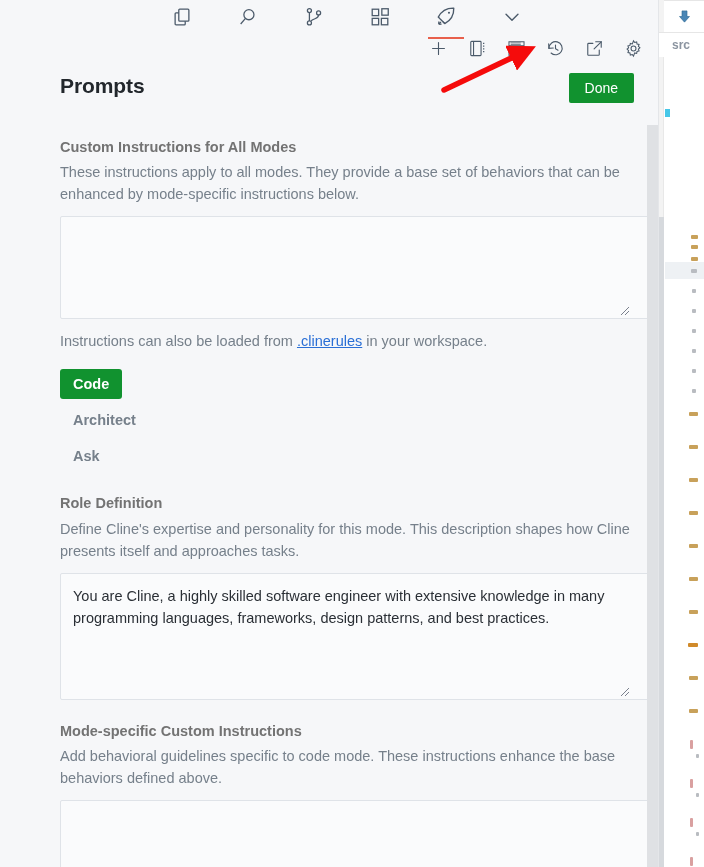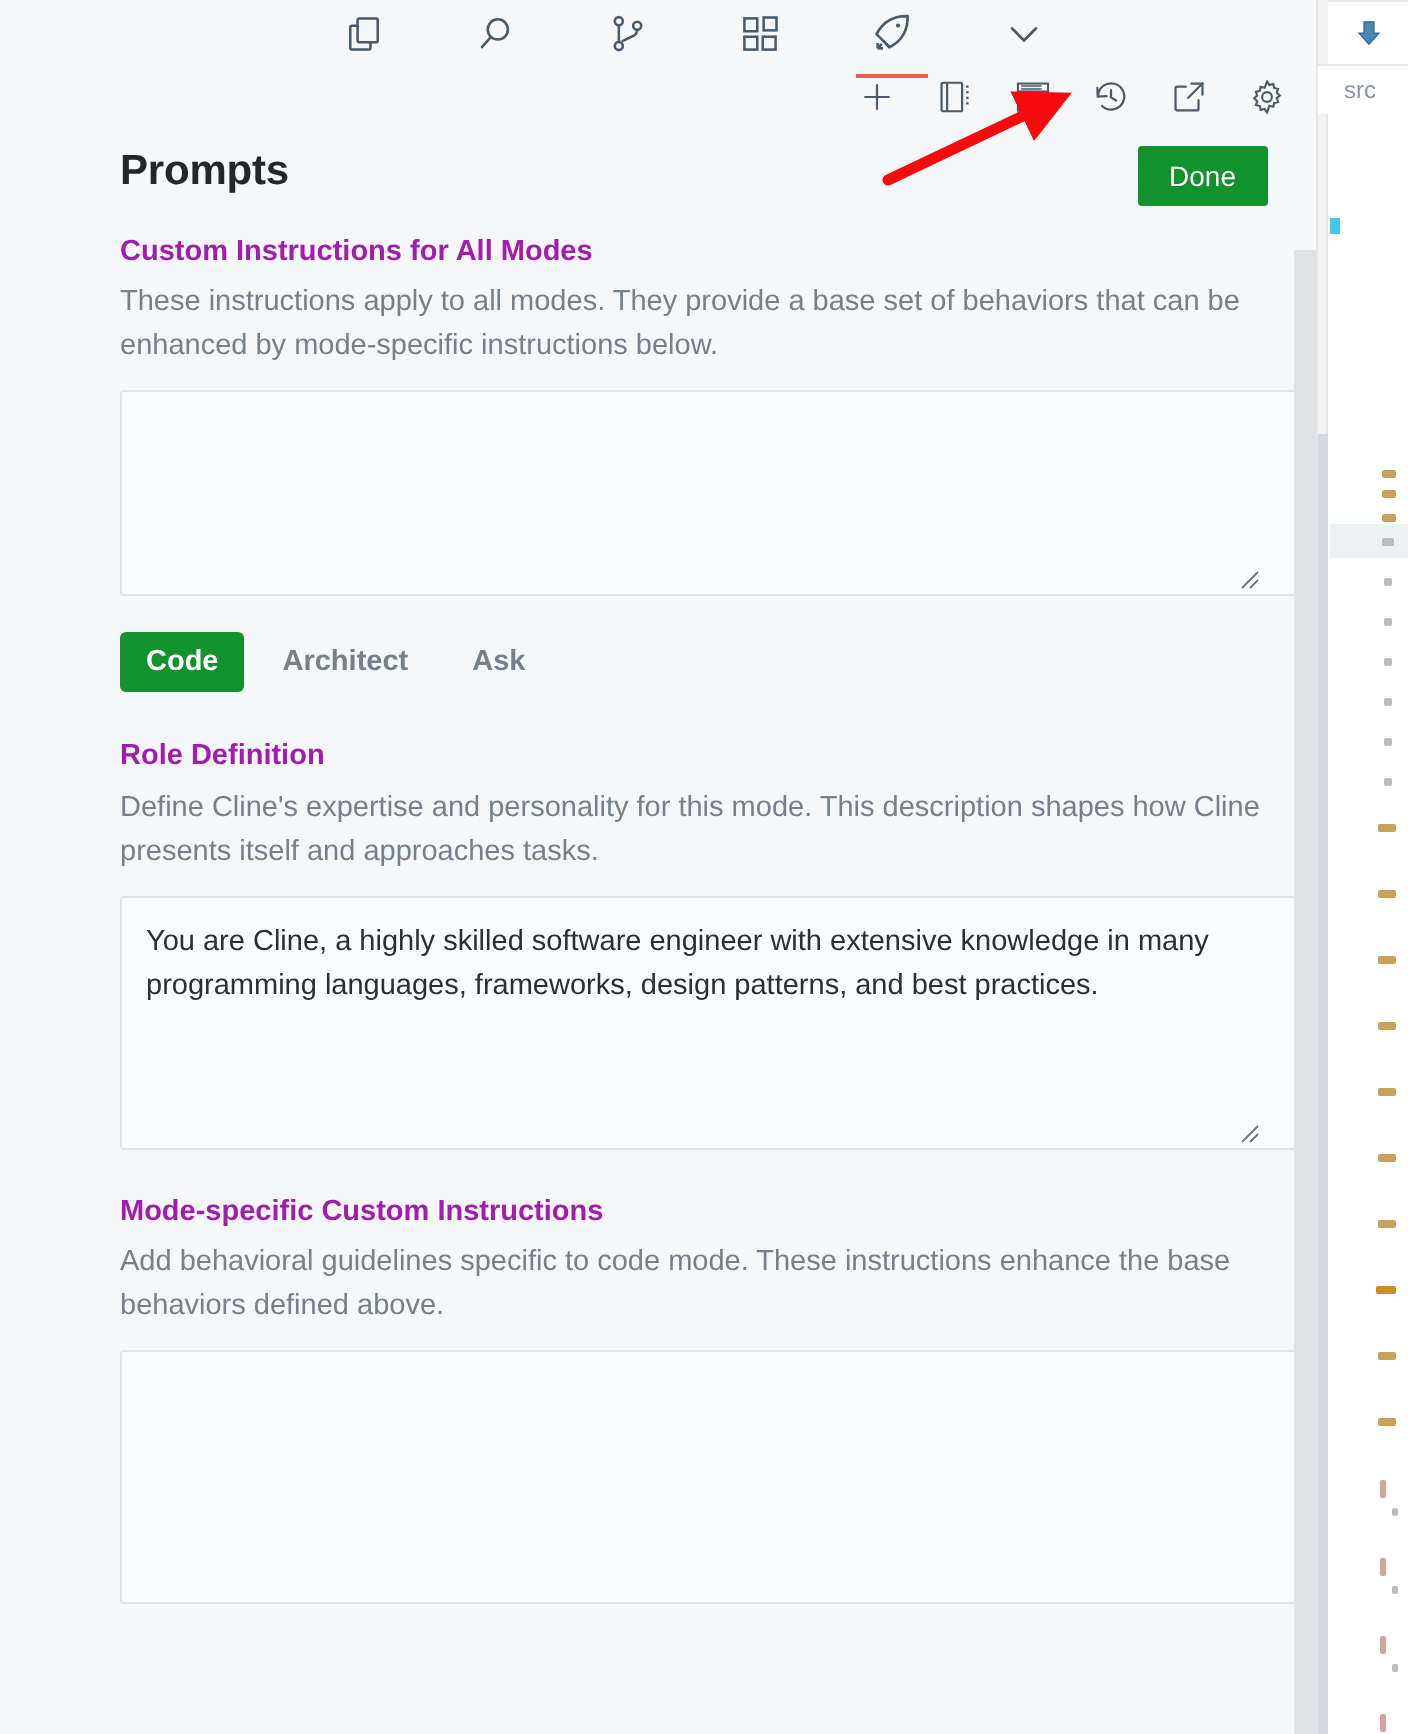--- a/index.html
+++ b/index.html
@@ -80,22 +80,22 @@
     border: none; border-radius: 2px;
     font-family: "Liberation Sans", sans-serif;
     font-size: 14px; font-weight: normal;
     padding: 0 16px; height: 30px; line-height: 30px;
     cursor: pointer;
     margin-top: 1px;
     text-align: center;
   }
 
   h3.section-title {
-    font-size: 14.5px; font-weight: bold; color: #a21caf;
-    margin: 13px 0 0 0; line-height: 20px;
+    font-size: 14.5px; font-weight: bold; color: #737373;
+    margin: 34px 0 0 0; line-height: 20px;
   }
   h2.block-title {
     font-size: 18.5px; font-weight: bold; color: #22272c;
     margin: 25px 0 0 0; line-height: 26px;
     letter-spacing: -0.1px;
   }
   p.desc {
     font-size: 14.5px; color: #76808b;
     margin: 4px 0 0 0; line-height: 22px;
     max-width: 612px;
@@ -123,21 +123,21 @@
   }
   textarea.h100 { height: 103px; }
   textarea.h130 { height: 127px; }
   .resize-grip {
     position: absolute; right: 4px; bottom: 3px;
     width: 12px; height: 12px;
     pointer-events: none;
   }
 
   
-  .mode-tabs { display: flex; align-items: flex-end; gap: 6px; margin-top: 18px; }
+  .mode-tabs { display: flex; align-items: flex-start; gap: 6px; margin-top: 18px; flex-direction: column; }
   .mode-tab {
     font-size: 14.5px; font-weight: bold;
     color: #76808b; background: transparent;
     border: none; border-radius: 3px;
     padding: 7px 13px; cursor: pointer;
     font-family: "Liberation Sans", sans-serif;
   }
   .mode-tab.active { background: #11922f; color: #ffffff; }
 
   .row-head {
@@ -164,20 +164,21 @@
     background: #dfe1e4;
   }
 
   
   #editor-sliver {
     position: relative;
     width: 46px; height: 867px;
     background: #b91c1c;
     overflow: hidden;
     border-left: 1px solid #e4e6e9;
+    font-weight: bold;
   }
   .ed-tabrow {
     height: 33px; background: #f3f3f3;
     border-bottom: 1px solid #e6e6e6;
     display: flex; align-items: center; padding-left: 8px;
     position: relative;
   }
   .ed-tab-active {
     position: absolute; left: 5px; top: 0; bottom: 0; width: 41px;
     background: #ffffff; border-top: 1px solid #e6e6e6;
@@ -330,20 +331,21 @@
       <h3 class="section-title">Custom Instructions for All Modes</h3>
       <p class="desc">These instructions apply to all modes. They provide a base set of behaviors that can be enhanced by mode-specific instructions below.</p>
 
       <div class="ta-wrap">
         <textarea class="field h100" placeholder="" style=""></textarea>
         <svg class="resize-grip" viewBox="0 0 12 12" stroke="#6b7280" stroke-width="0.9">
           <path d="M11 3 3 11M11 7 7 11"></path>
         </svg>
       </div>
 
+      <p class="hint"><span>Instructions can also be loaded from </span><a class="inline-link" href="#">.clinerules</a><span> in your workspace.</span></p>
 
 
       <div class="mode-tabs">
         <button class="mode-tab active">Code</button>
         <button class="mode-tab">Architect</button>
         <button class="mode-tab">Ask</button>
       </div>
 
       <div class="row-head">
         <h3 class="section-title">Role Definition</h3>

